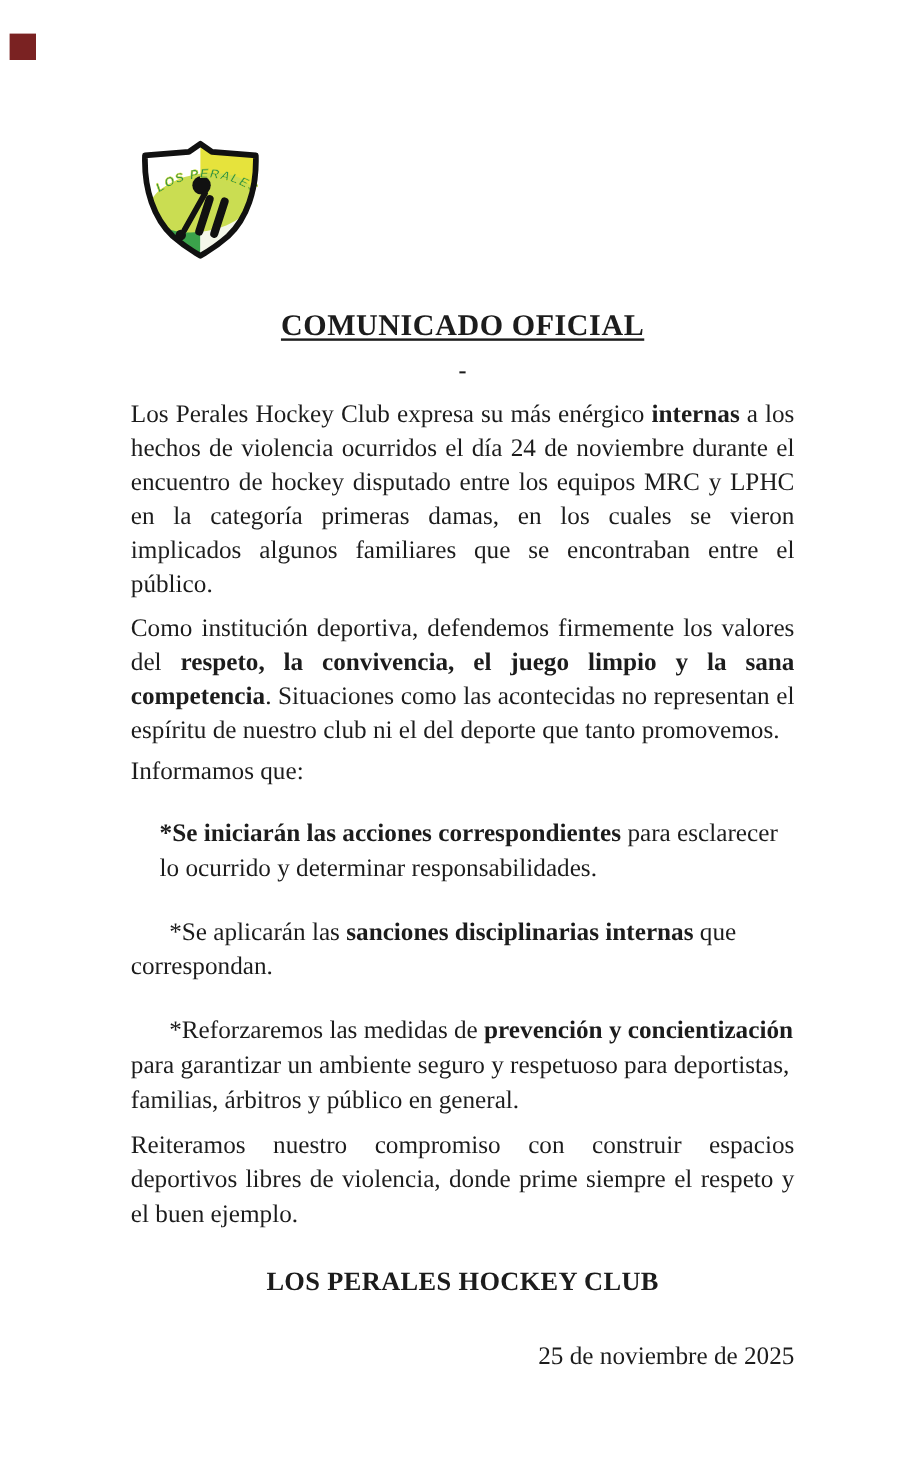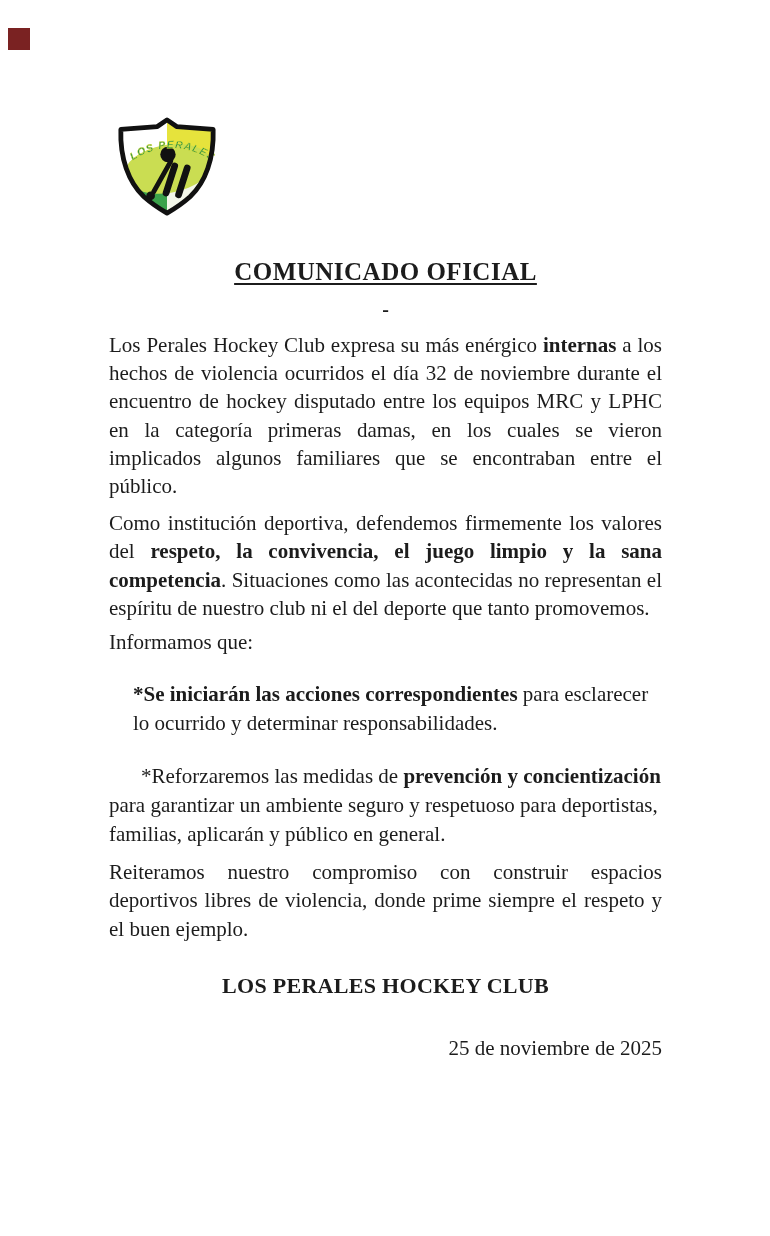--- a/index.html
+++ b/index.html
@@ -59,30 +59,31 @@
       <path d="M10 14 L48 11 L58 4 L68 11 L106 14 C107 44 98 69 82 84 C73 92 65 97 58 101 C51 97 43 92 34 84 C18 69 9 44 10 14 Z" fill="none" stroke="#111111" stroke-width="5" stroke-linejoin="round"></path>
     </svg>
   </div>
 
   <div class="content">
 
     <h1 class="title"><span>COMUNICADO OFICIAL</span></h1>
 
     <div class="sep">-</div>
 
-    <p class="para p1"><span>Los Perales Hockey Club expresa su más enérgico </span><span class="b">internas</span><span> a los hechos de violencia ocurridos el día 32 de noviembre durante el encuentro de hockey disputado entre los equipos MRC y LPHC en la categoría primeras damas, en los cuales se vieron implicados algunos familiares que se encontraban entre el público.</span></p>
+    <p class="para p1"><span>Los Perales Hockey Club expresa su más enérgico </span><span class="b">internas</span><span> a los hechos de violencia ocurridos el día 24 de noviembre durante el encuentro de hockey disputado entre los equipos MRC y LPHC en la categoría primeras damas, en los cuales se vieron implicados algunos familiares que se encontraban entre el público.</span></p>
 
     <p class="para"><span>Como institución deportiva, defendemos firmemente los valores del </span><span class="b">respeto, la convivencia, el juego limpio y la sana competencia</span><span>. Situaciones como las acontecidas no representan el espíritu de nuestro club ni el del deporte que tanto promovemos.</span></p>
 
     <p class="intro"><span>Informamos que:</span></p>
 
     <p class="bullet hang"><span class="b">*Se iniciarán las acciones correspondientes</span><span> para esclarecer lo ocurrido y determinar responsabilidades.</span></p>
 
+    <p class="bullet indent"><span>*Se aplicarán las </span><span class="b">sanciones disciplinarias internas</span><span> que correspondan.</span></p>
 
-    <p class="bullet indent"><span>*Reforzaremos las medidas de </span><span class="b">prevención y concientización</span><span> para garantizar un ambiente seguro y respetuoso para deportistas, familias, aplicarán y público en general.</span></p>
+    <p class="bullet indent"><span>*Reforzaremos las medidas de </span><span class="b">prevención y concientización</span><span> para garantizar un ambiente seguro y respetuoso para deportistas, familias, árbitros y público en general.</span></p>
 
     <p class="para"><span>Reiteramos nuestro compromiso con construir espacios deportivos libres de violencia, donde prime siempre el respeto y el buen ejemplo.</span></p>
 
     <div class="signature">
       <div>LOS PERALES HOCKEY CLUB</div>
     </div>
 
     <div class="date">25 de noviembre de 2025</div>
 
   </div>

